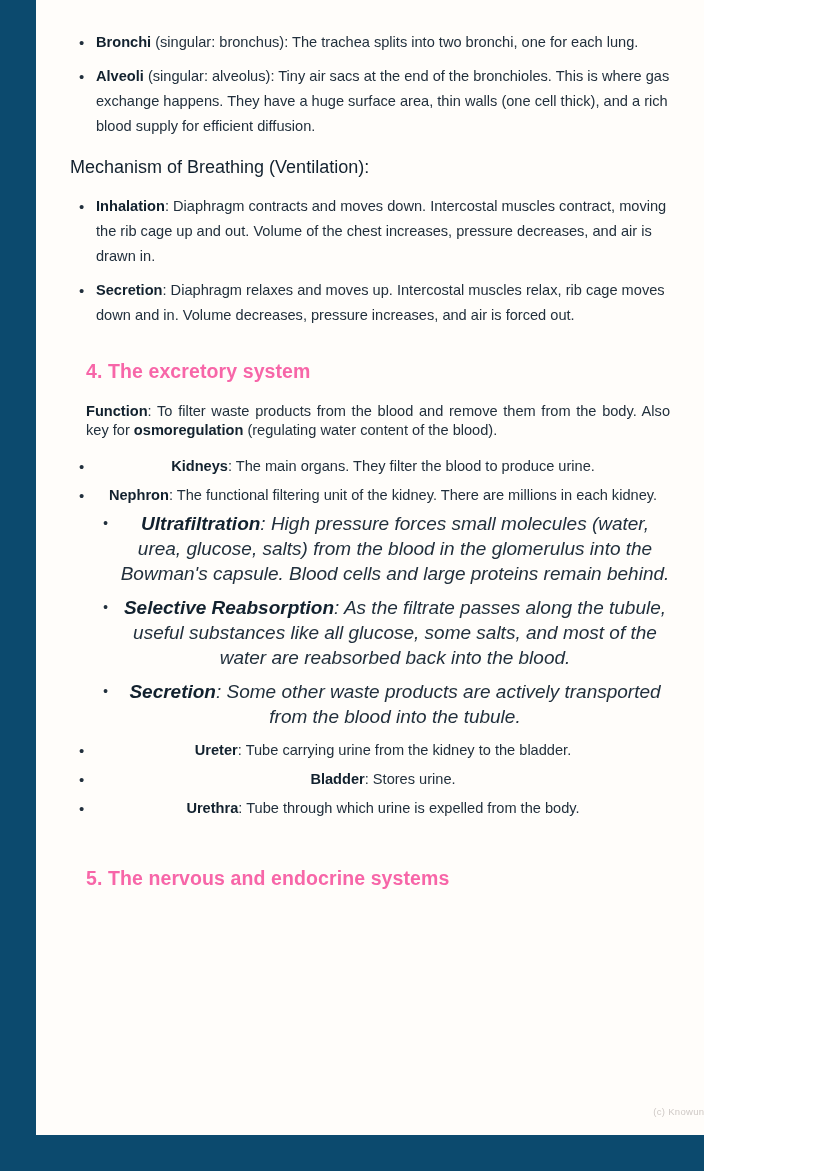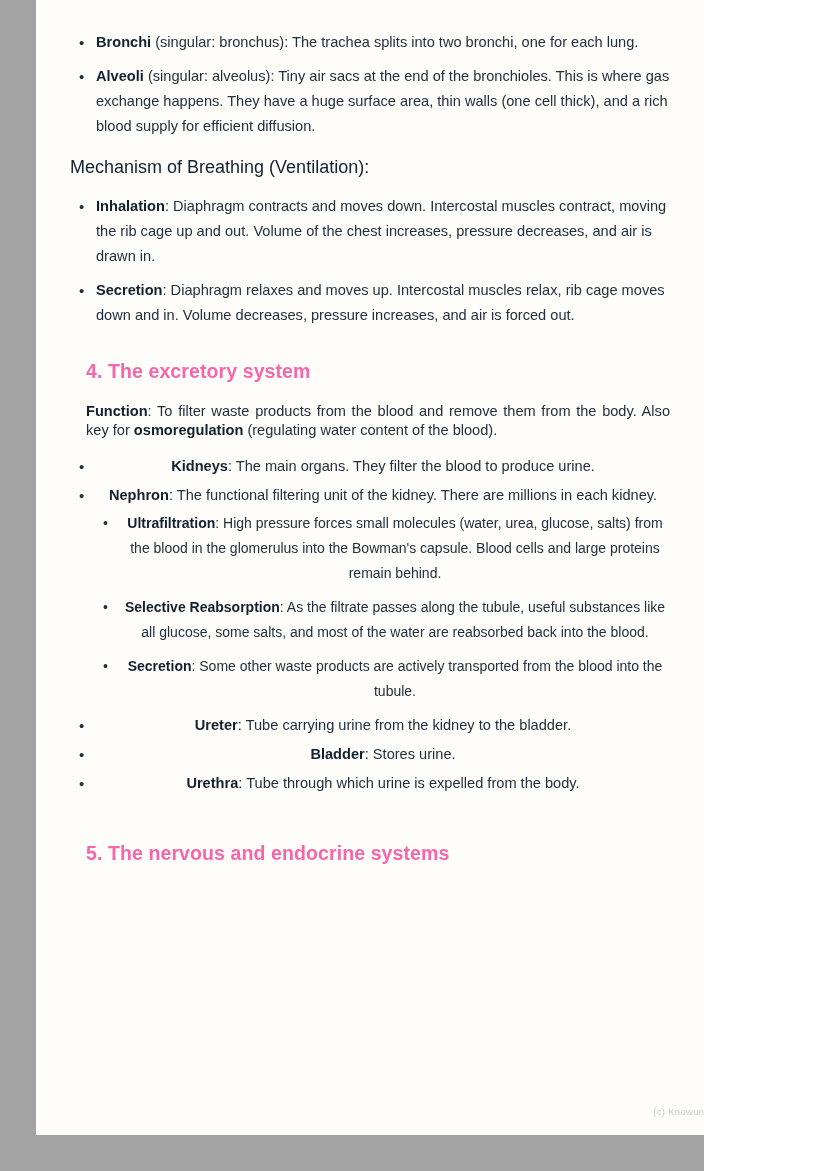--- a/index.html
+++ b/index.html
@@ -11,21 +11,21 @@
     width: 828px;
     height: 1171px;
     font-family: "Liberation Sans", sans-serif;
     -webkit-font-smoothing: antialiased;
   }
   .page {
     position: relative;
     width: 704px;
     height: 1171px;
     box-sizing: border-box;
-    background: #a3a3a3;
+    background: #0c4a6e;
     overflow: hidden;
   }
   .paper {
     position: absolute;
     left: 36px;
     top: 0;
     width: 756px;
     height: 1135px;
     background: #fffdfa;
     box-sizing: border-box;
@@ -106,23 +106,24 @@
   }
   ul.sub {
     list-style: none;
     margin: 3px 0 0 0;
     padding: 0;
   }
   ul.sub > li {
     position: relative;
     padding-left: 24px;
     margin-bottom: 9px;
-    font-size: 14px;
+    font-size: 19px;
     line-height: 25px;
     color: #22303d;
+    font-style: italic;
   }
   ul.sub > li::before {
     content: "•";
     position: absolute;
     left: 7px;
     top: 0;
     color: #22303d;
     font-size: 14px;
     line-height: 25px;
   }

